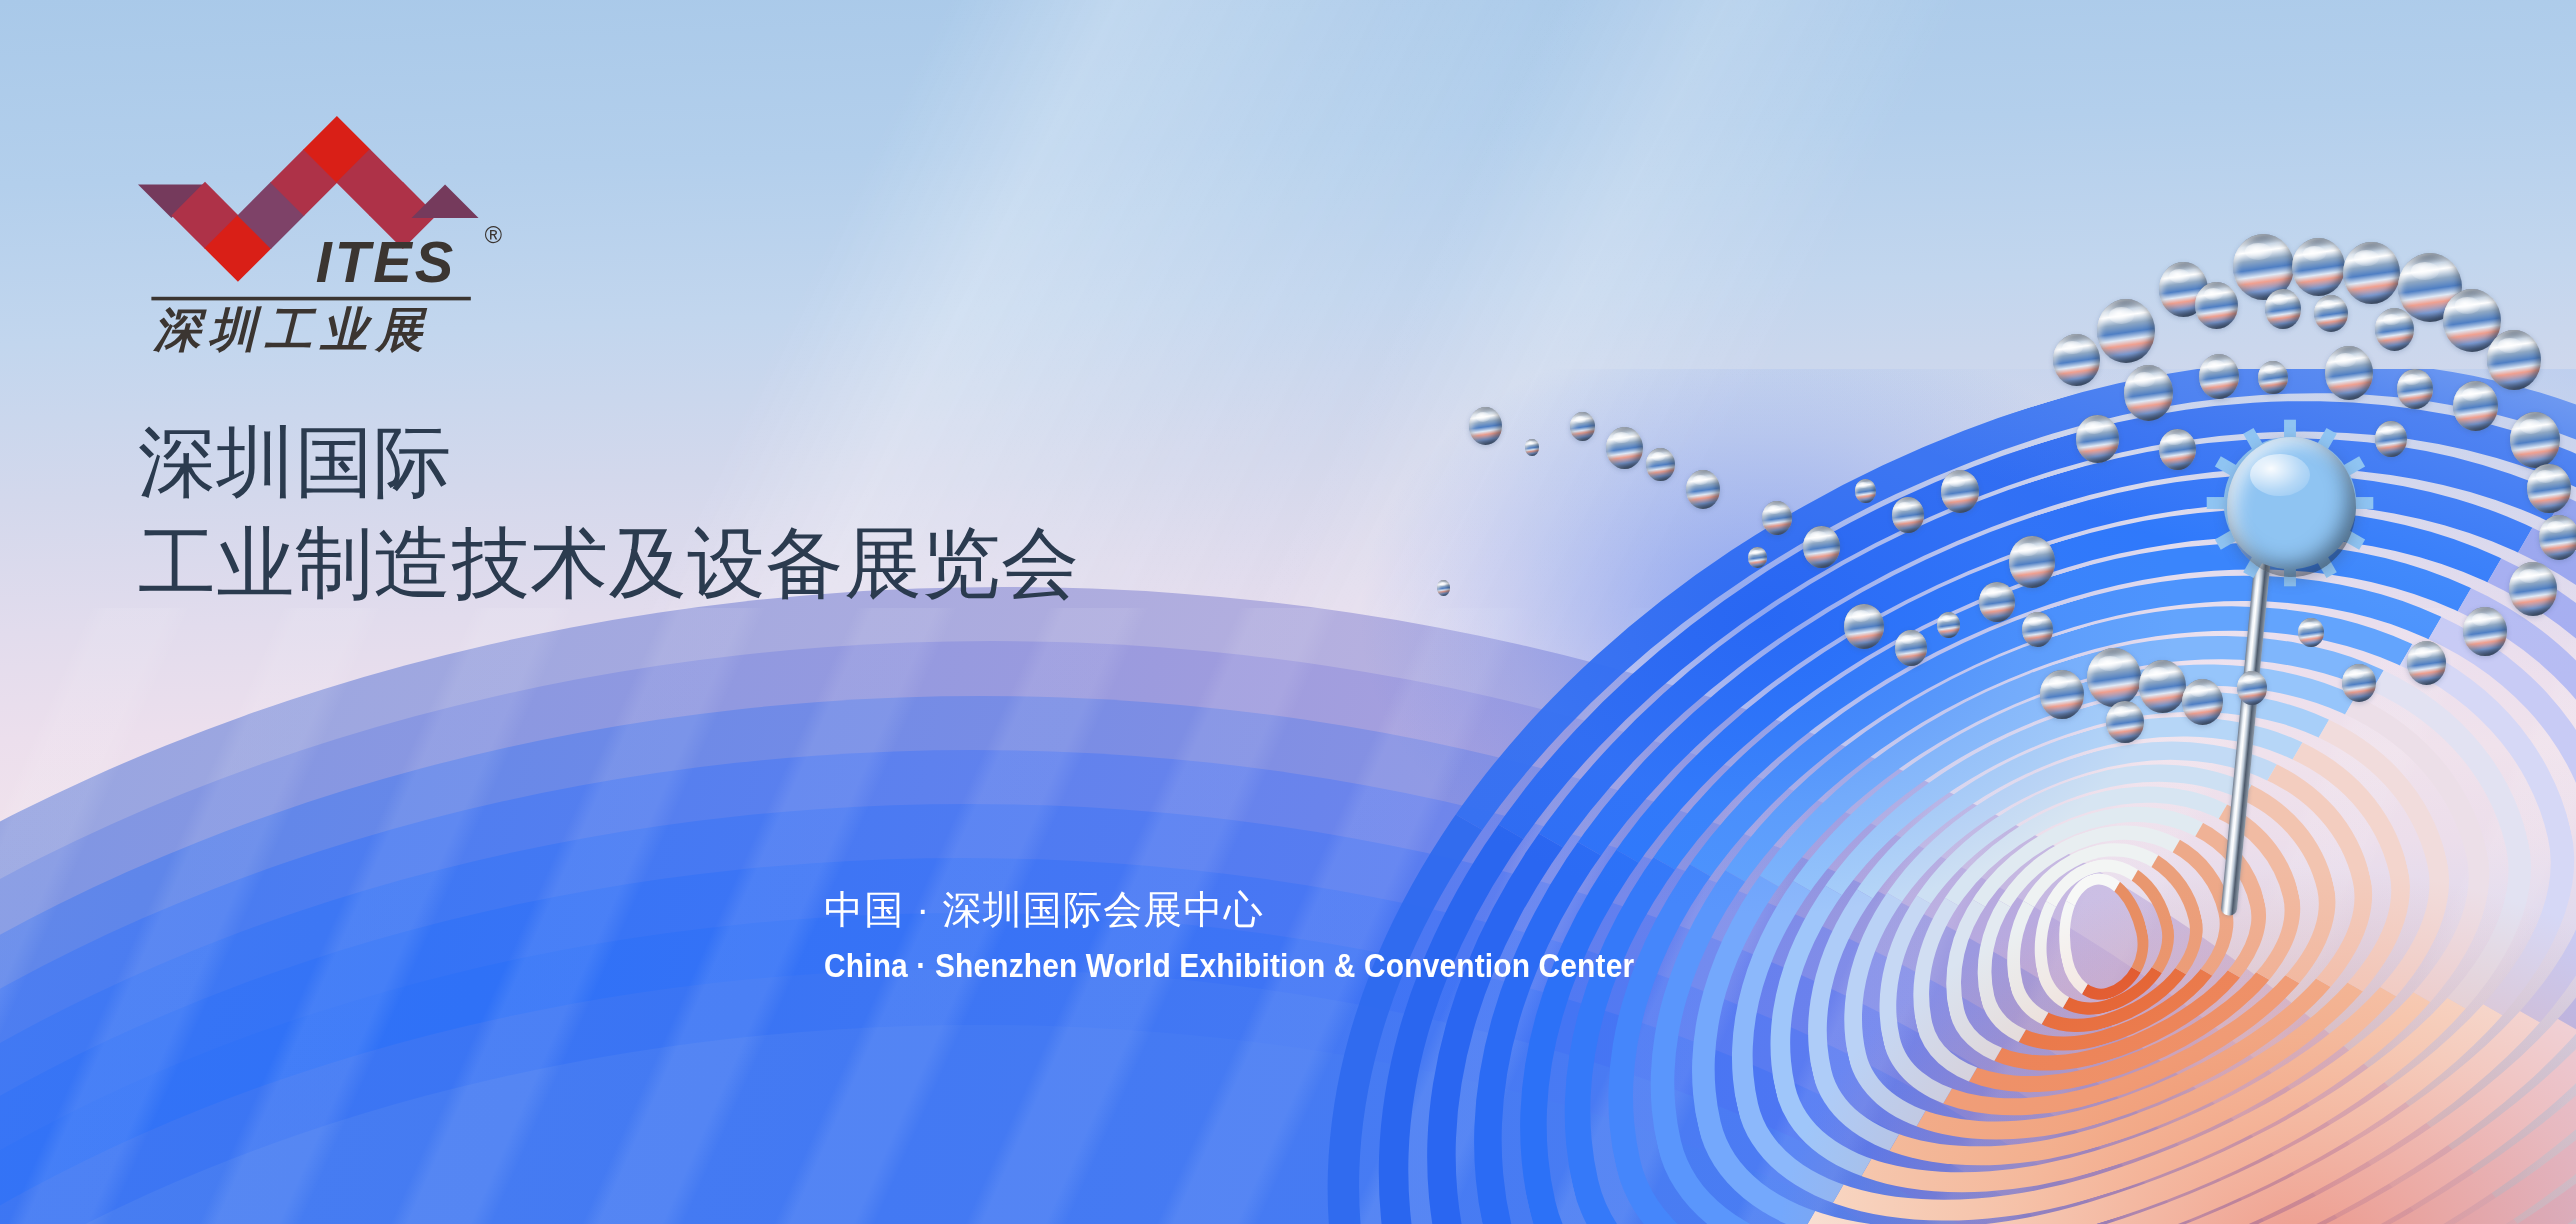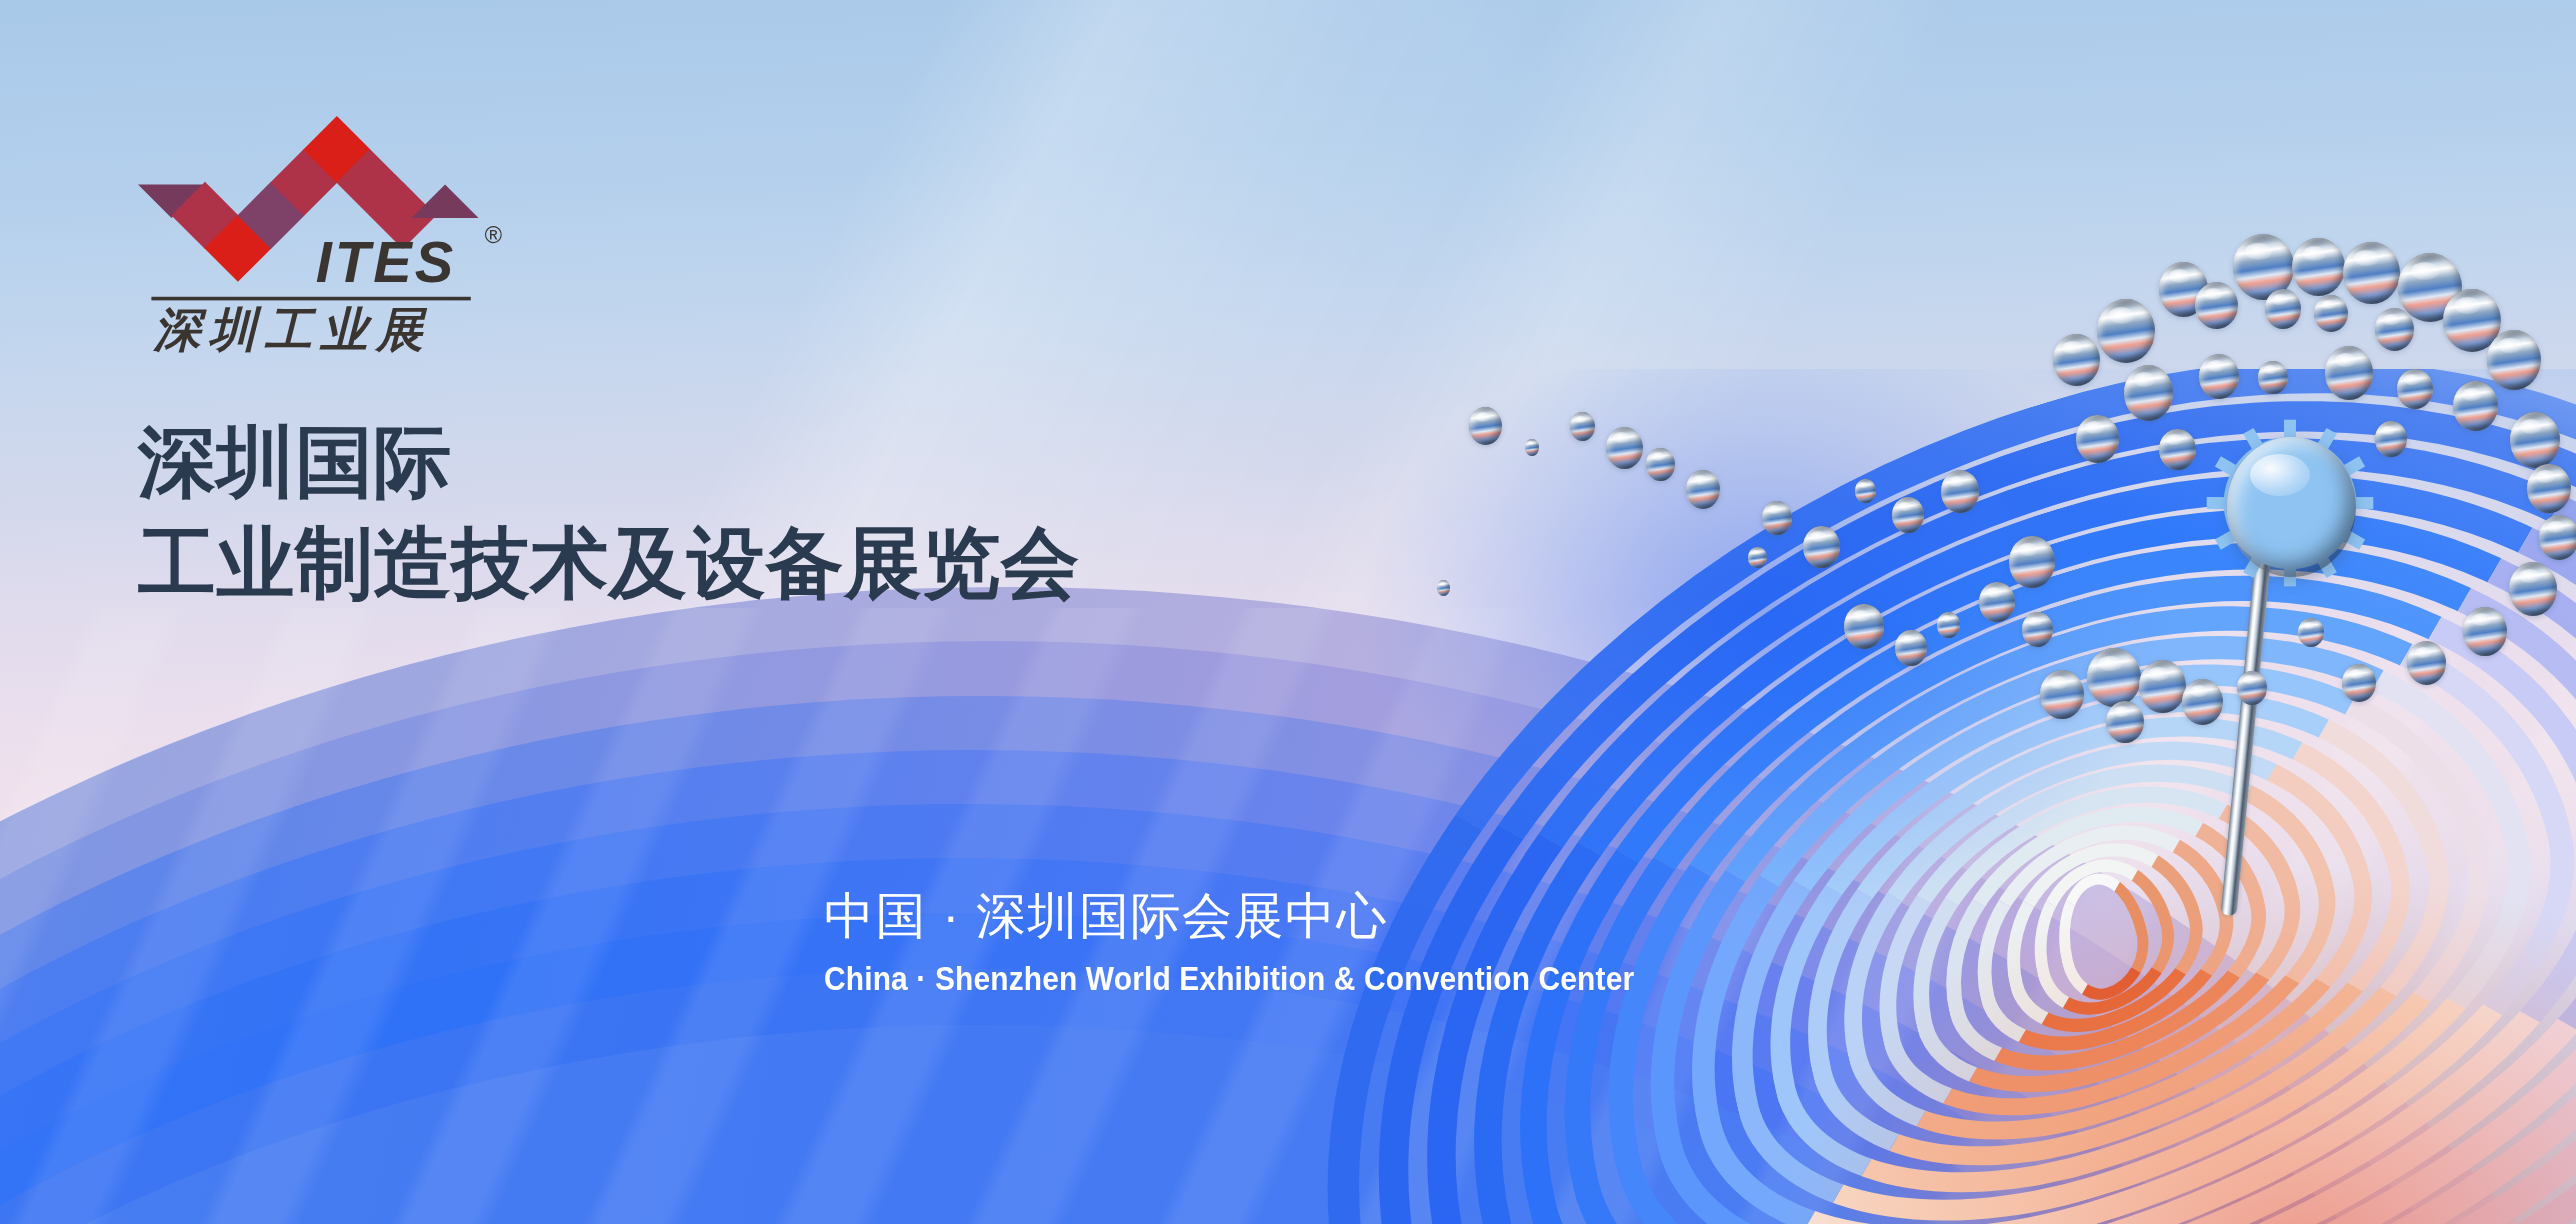--- a/index.html
+++ b/index.html
@@ -185,21 +185,21 @@
   .bubble.sm{ box-shadow:inset -1.5px -2.1px 4.1px rgba(18,28,44,.5), inset 1.5px 1.5px 3.6px rgba(255,255,255,.7); }
 
   
   .logo{ position:absolute; left:138px; top:108px; width:407px; height:240px;font-style:italic; }
   .logo svg{ width:100%; height:100%; display:block; overflow:visible; }
 
   
   .headline{
     position:absolute; left:138px; top:412px;
     color:#2b3b4f;
-    font-weight:700;
+    font-weight:400;
     letter-spacing:.055em;
   }
   .headline .h-line{
     font-size:78px; line-height:1.29;
     font-family:"Liberation Sans","DejaVu Sans",sans-serif;
     white-space:nowrap;
   }
 
   .sub{
     position:absolute; left:138px; top:705px;
@@ -236,21 +236,21 @@
     transform-origin:0 50%;
     margin-left:30px;
     white-space:nowrap;
   }
 
   .venue{
     position:absolute; left:824px; top:889px;
     color:#ffffff;
   }
   .venue .v-cn{
-    font-size:50px; line-height:1.1; font-weight:400;
+    font-size:39px; line-height:1.1; font-weight:400;
     letter-spacing:.03em; white-space:nowrap;
     margin-bottom:15.5px;
   }
   .venue .v-en{
     font-size:34px; line-height:1.1; font-weight:700;
     letter-spacing:.005em; white-space:nowrap;
     transform:scaleX(.88); transform-origin:0 50%;
   }
 </style>
 </head>

